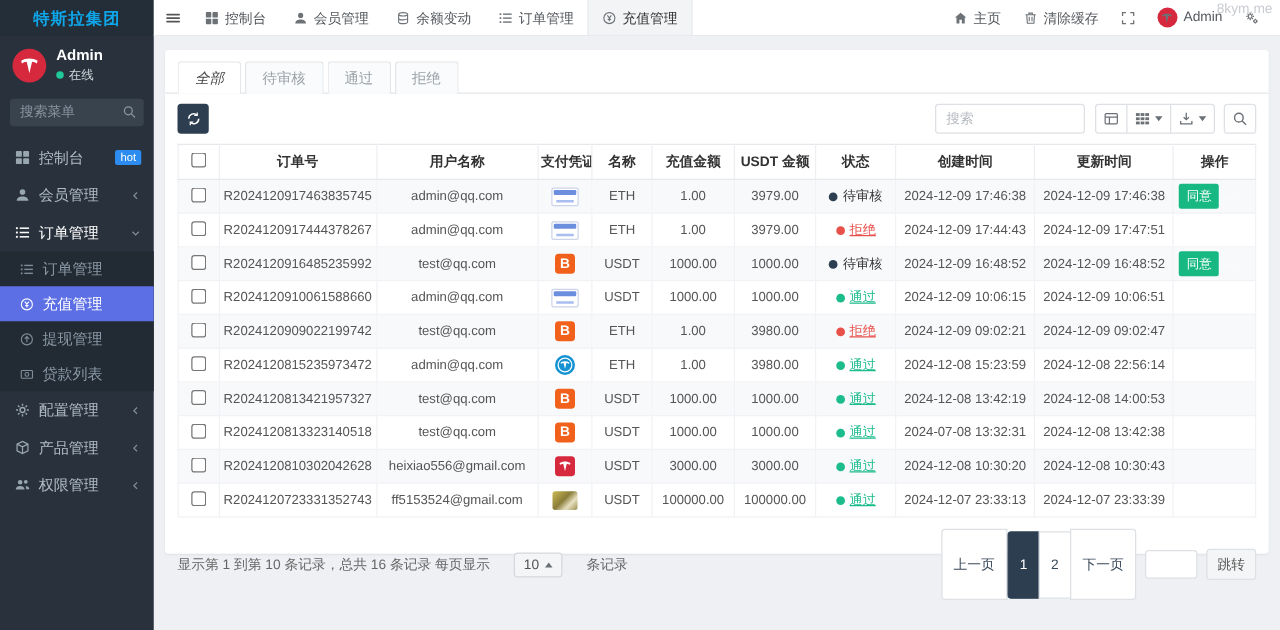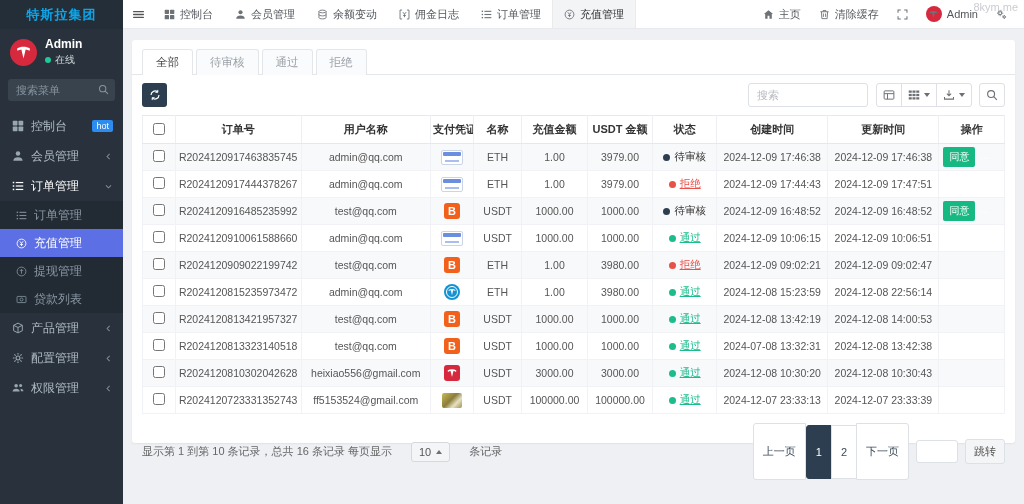--- a/index.html
+++ b/index.html
@@ -57,21 +57,21 @@
   .nav-right .nav-item{padding:0 9px;}
   .nav-avatar{width:16px;height:16px;border-radius:50%;background:var(--brand-red);display:flex;align-items:center;justify-content:center;color:#fff;}
   .nav-avatar .icon{width:9px;height:9px;}
   .watermark{position:absolute;top:1px;right:6px;font-size:11px;color:#c9ccd1;z-index:10;}
 
   
   .content{flex:1;padding:11px 9px;min-height:0;}
   .card{background:#fff;border-radius:3px;box-shadow:0 1px 2px rgba(0,0,0,.06);height:403px;display:flex;flex-direction:column;}
   .tabs{display:flex;gap:3px;padding:8px 10px 0;border-bottom:1px solid #e4e7ea;}
   .tab{padding:5px 13px;font-size:11.5px;color:#9aa0a6;background:#fafbfc;border:1px solid #e4e7ea;border-bottom:none;border-radius:3px 3px 0 0;cursor:pointer;position:relative;top:1px;}
-  .tab.active{background:#fff;color:#444;}
+  .tab.active{background:#fff;color:#444;font-style:italic;}
   .toolbar{display:flex;align-items:center;justify-content:space-between;padding:8px 10px;}
   .btn-refresh{width:25px;height:24px;background:var(--dark-btn);border:none;border-radius:3px;color:#fff;display:flex;align-items:center;justify-content:center;cursor:pointer;}
   .btn-refresh .icon{width:12px;height:12px;}
   .toolbar-right{display:flex;align-items:center;gap:8px;}
   .tb-search{width:120px;height:24px;border:1px solid #dde0e4;border-radius:3px;font-size:11px;padding:0 8px;color:#555;outline:none;}
   .tb-search::placeholder{color:#b6babf;}
   .btn-group{display:flex;}
   .tb-btn{height:24px;min-width:26px;padding:0 6px;background:#fff;border:1px solid #dde0e4;color:#6b7075;display:flex;align-items:center;justify-content:center;gap:4px;cursor:pointer;margin-left:-1px;}
   .btn-group .tb-btn:first-child{border-radius:3px 0 0 3px;margin-left:0;}
   .btn-group .tb-btn:last-child{border-radius:0 3px 3px 0;}
@@ -234,40 +234,40 @@
               <svg viewBox="0 0 16 16" fill="none" stroke="currentColor" stroke-width="1.3">
                 <rect x="1.5" y="3.5" width="13" height="9" rx="1"></rect>
                 <circle cx="8" cy="8" r="2.2"></circle>
               </svg>
             </span>
             <span class="lbl">贷款列表</span>
           </div>
         </div>
         <div class="menu-item">
           <span class="icon">
+            <svg viewBox="0 0 16 16" fill="none" stroke="currentColor" stroke-width="1.5">
+              <circle cx="8" cy="8" r="2.6"></circle>
+              <path d="M8 1.2v2.2M8 12.6v2.2M1.2 8h2.2M12.6 8h2.2M3.2 3.2l1.6 1.6M11.2 11.2l1.6 1.6M12.8 3.2l-1.6 1.6M4.8 11.2l-1.6 1.6"></path>
+            </svg>
+          </span>
+          <span class="lbl">配置管理</span>
+          <span class="icon arrow">
+            <svg viewBox="0 0 16 16" fill="none" stroke="currentColor" stroke-width="1.8">
+              <path d="M10 3.5L5.5 8l4.5 4.5"></path>
+            </svg>
+          </span>
+        </div>
+        <div class="menu-item">
+          <span class="icon">
             <svg viewBox="0 0 16 16" fill="none" stroke="currentColor" stroke-width="1.3">
               <path d="M8 1.5l5.8 2.9v7.2L8 14.5l-5.8-2.9V4.4z"></path>
               <path d="M2.2 4.4L8 7.3l5.8-2.9M8 7.3v7.2"></path>
             </svg>
           </span>
           <span class="lbl">产品管理</span>
-          <span class="icon arrow">
-            <svg viewBox="0 0 16 16" fill="none" stroke="currentColor" stroke-width="1.8">
-              <path d="M10 3.5L5.5 8l4.5 4.5"></path>
-            </svg>
-          </span>
-        </div>
-        <div class="menu-item">
-          <span class="icon">
-            <svg viewBox="0 0 16 16" fill="none" stroke="currentColor" stroke-width="1.5">
-              <circle cx="8" cy="8" r="2.6"></circle>
-              <path d="M8 1.2v2.2M8 12.6v2.2M1.2 8h2.2M12.6 8h2.2M3.2 3.2l1.6 1.6M11.2 11.2l1.6 1.6M12.8 3.2l-1.6 1.6M4.8 11.2l-1.6 1.6"></path>
-            </svg>
-          </span>
-          <span class="lbl">配置管理</span>
           <span class="icon arrow">
             <svg viewBox="0 0 16 16" fill="none" stroke="currentColor" stroke-width="1.8">
               <path d="M10 3.5L5.5 8l4.5 4.5"></path>
             </svg>
           </span>
         </div>
         <div class="menu-item">
           <span class="icon">
             <svg viewBox="0 0 16 16" fill="currentColor">
               <circle cx="5.5" cy="5" r="2.4"></circle>
@@ -317,28 +317,20 @@
             <span>会员管理</span>
           </span>
           <span class="nav-item">
             <span class="icon">
               <svg viewBox="0 0 16 16" fill="none" stroke="currentColor" stroke-width="1.3">
                 <ellipse cx="8" cy="3.6" rx="5.2" ry="2"></ellipse>
                 <path d="M2.8 3.6v8.8c0 1.1 2.3 2 5.2 2s5.2-.9 5.2-2V3.6M2.8 8c0 1.1 2.3 2 5.2 2s5.2-.9 5.2-2"></path>
               </svg>
             </span>
             <span>余额变动</span>
-          </span>
-          <span class="nav-item">
-            <span class="icon">
-              <svg viewBox="0 0 16 16" fill="none" stroke="currentColor" stroke-width="1.3">
-                <path d="M4.5 1.5h-3v13h3M11.5 1.5h3v13h-3M5.5 4.5L8 7.5l2.5-3M8 7.5V12M6 9.5h4"></path>
-              </svg>
-            </span>
-            <span>佣金日志</span>
           </span>
           <span class="nav-item">
             <span class="icon">
               <svg viewBox="0 0 16 16" fill="currentColor">
                 <rect x="1" y="2.4" width="2" height="2"></rect>
                 <rect x="1" y="7" width="2" height="2"></rect>
                 <rect x="1" y="11.6" width="2" height="2"></rect>
                 <rect x="5" y="2.6" width="10" height="1.6"></rect>
                 <rect x="5" y="7.2" width="10" height="1.6"></rect>
                 <rect x="5" y="11.8" width="10" height="1.6"></rect>

